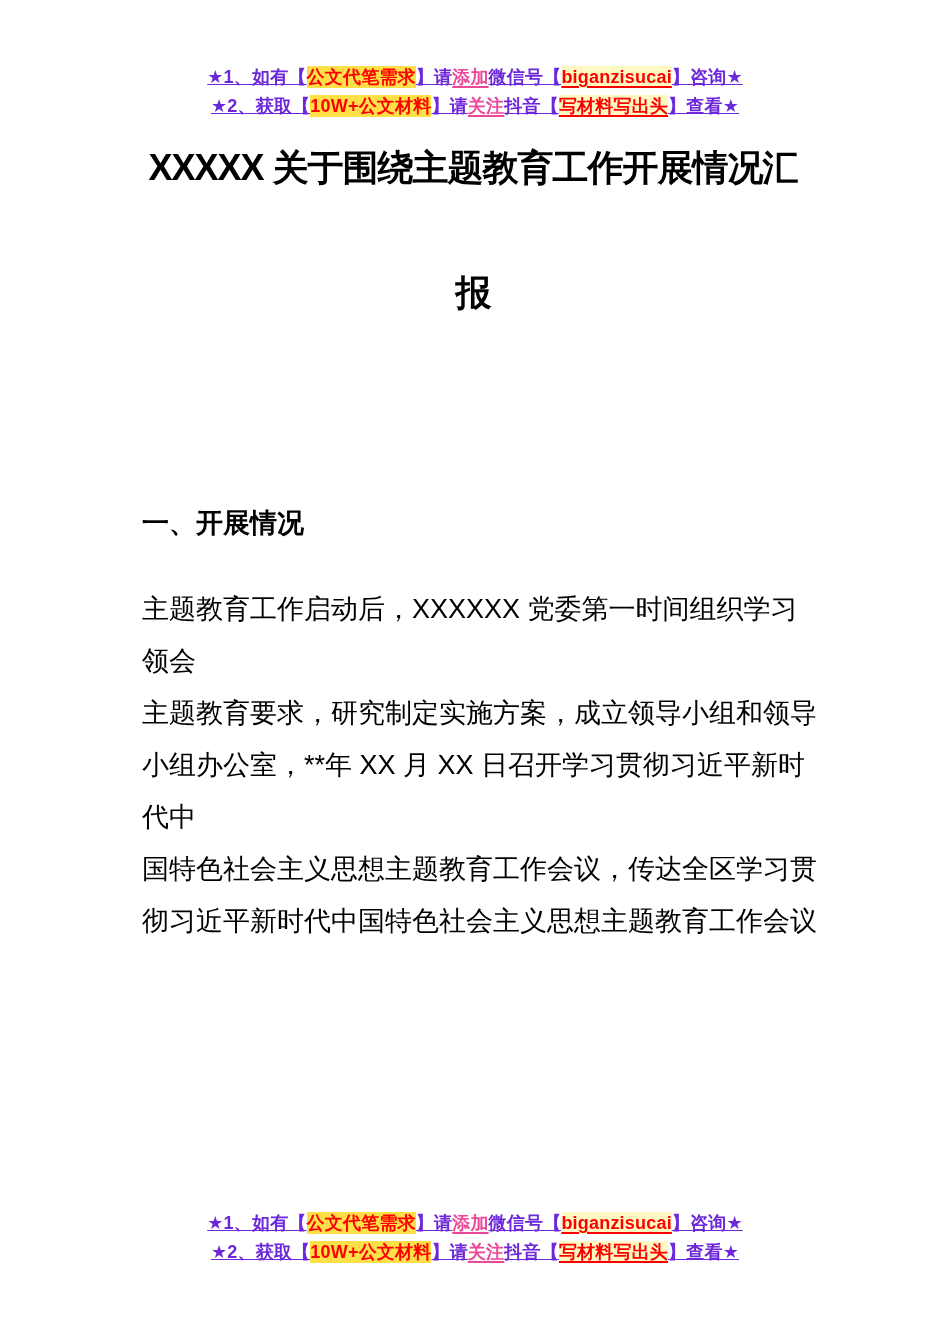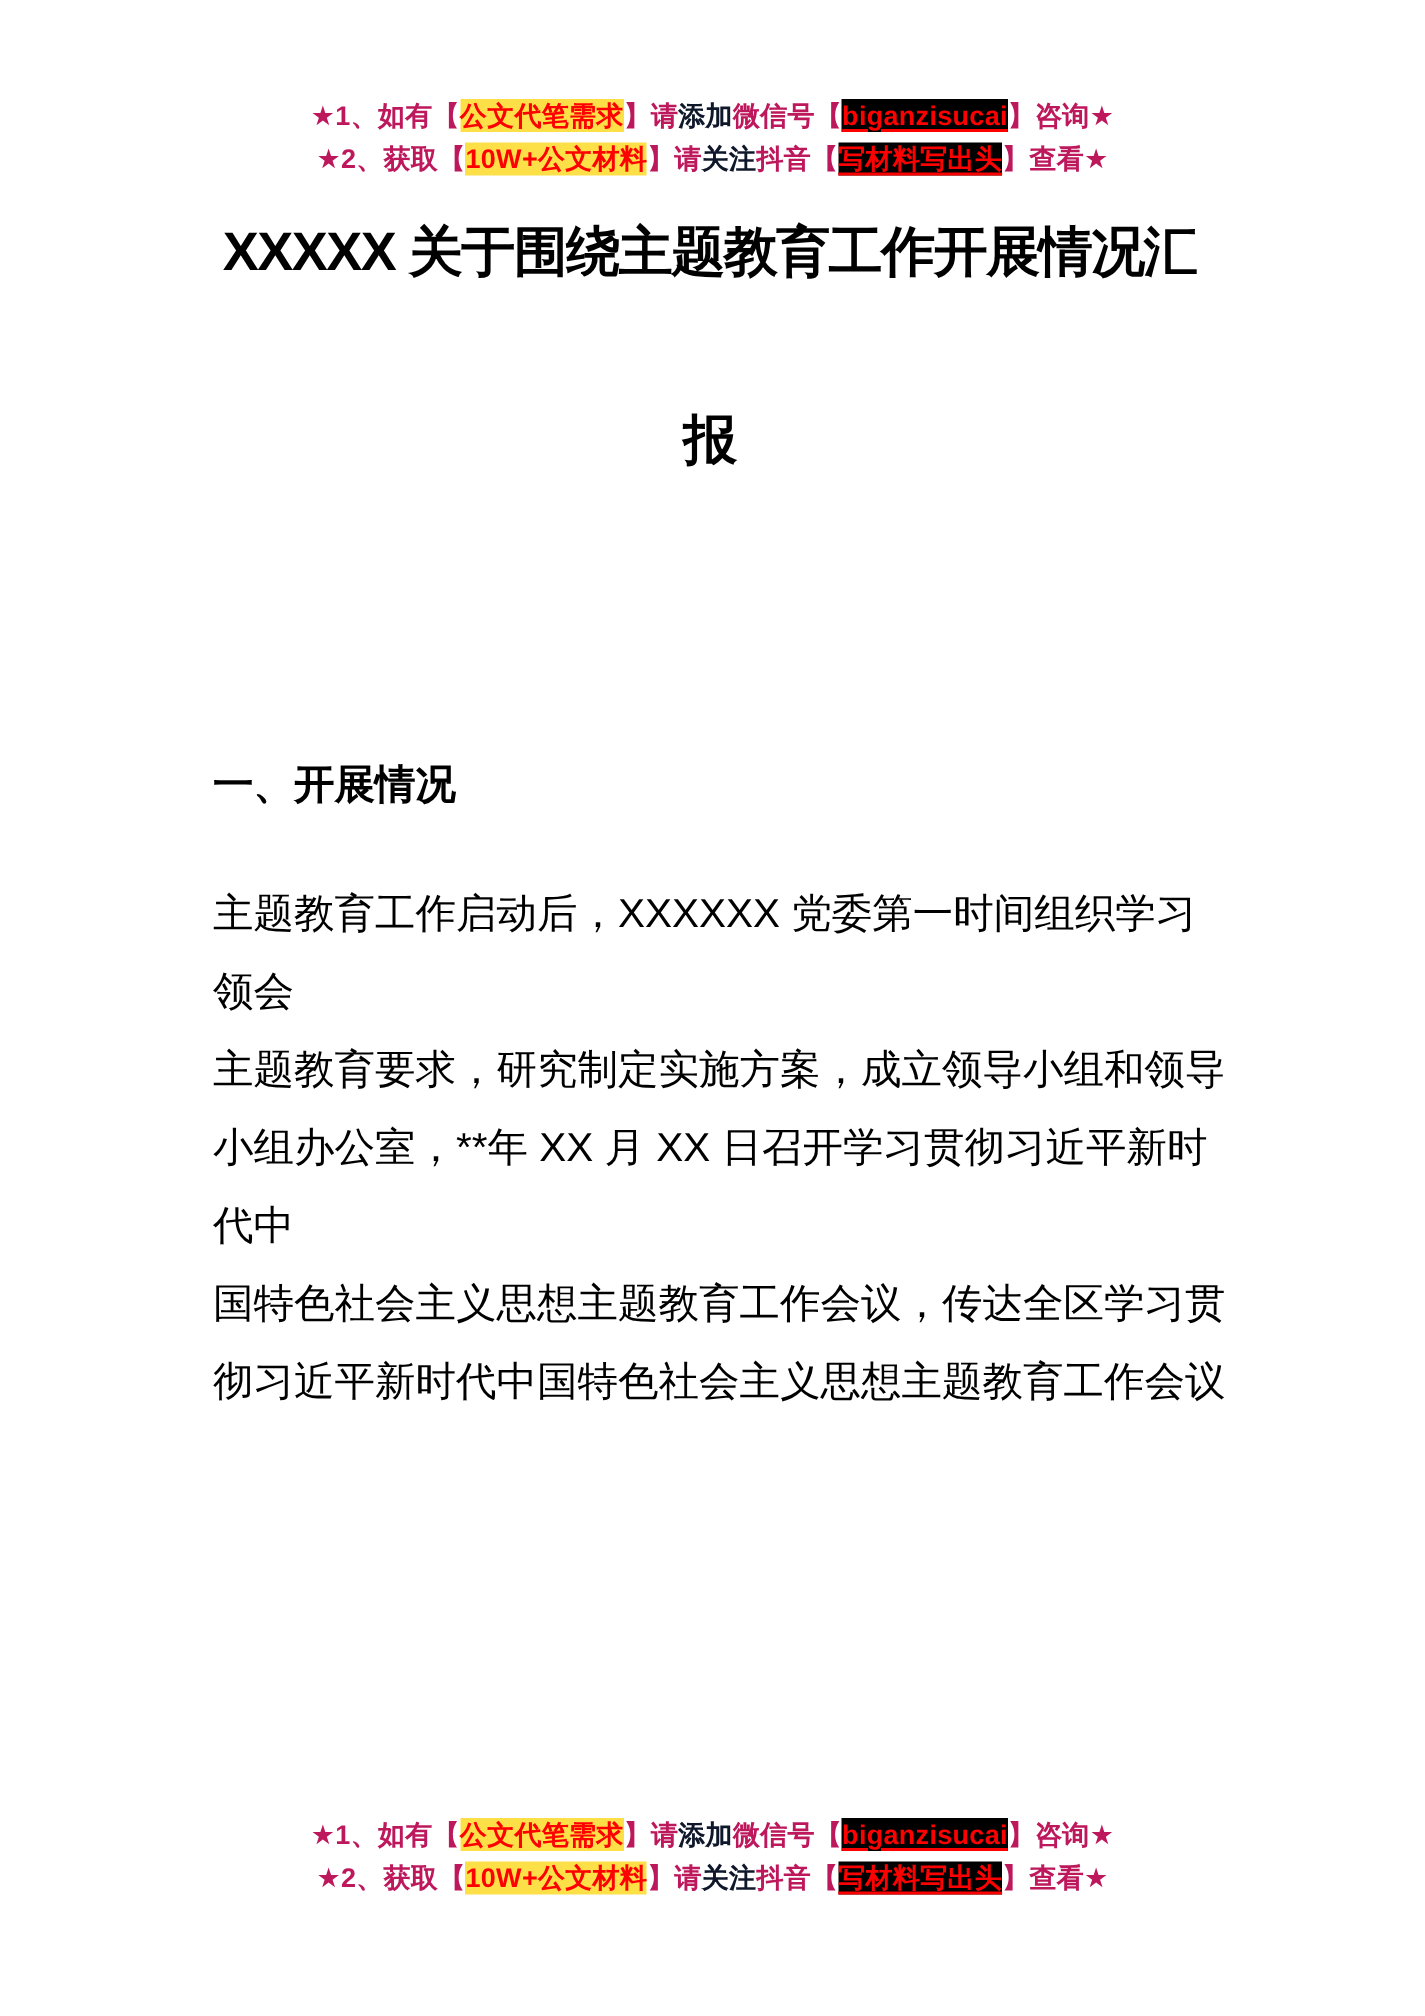--- a/index.html
+++ b/index.html
@@ -17,33 +17,34 @@
   .banner {
     position: absolute; left: 0; width: 950px;
     text-align: center;
     font-size: 18px; font-weight: bold;
     line-height: 29px;
     letter-spacing: 0.2px;
     white-space: nowrap;
   }
   .banner-top { top: 63px; }
   .banner-bottom { top: 1209px; }
-  .seg-plain { color: #be185d; }
+  .seg-plain { color: #6d28d9; text-decoration: underline; }
   .seg-hl-red {
     background: #fde047; color: #ff0000;
     padding: 1px 0;
   }
   .seg-underline {
-    color: #0f172a;
+    color: #ec4899;
+    text-decoration: underline;
     text-decoration-thickness: 2px;
     text-underline-offset: 3px;
     text-align: right;
   }
   .seg-hl-red-underline {
-    background: #000000; color: #ff0000;
+    background: #fef9c3; color: #ff0000;
     padding: 1px 0;
     text-decoration: underline;
     text-decoration-color: #ff0000;
     text-decoration-thickness: 2px;
     text-underline-offset: 3px;
   }
 
   
   .doc-title {
     position: absolute; top: 105px; left: 0;

